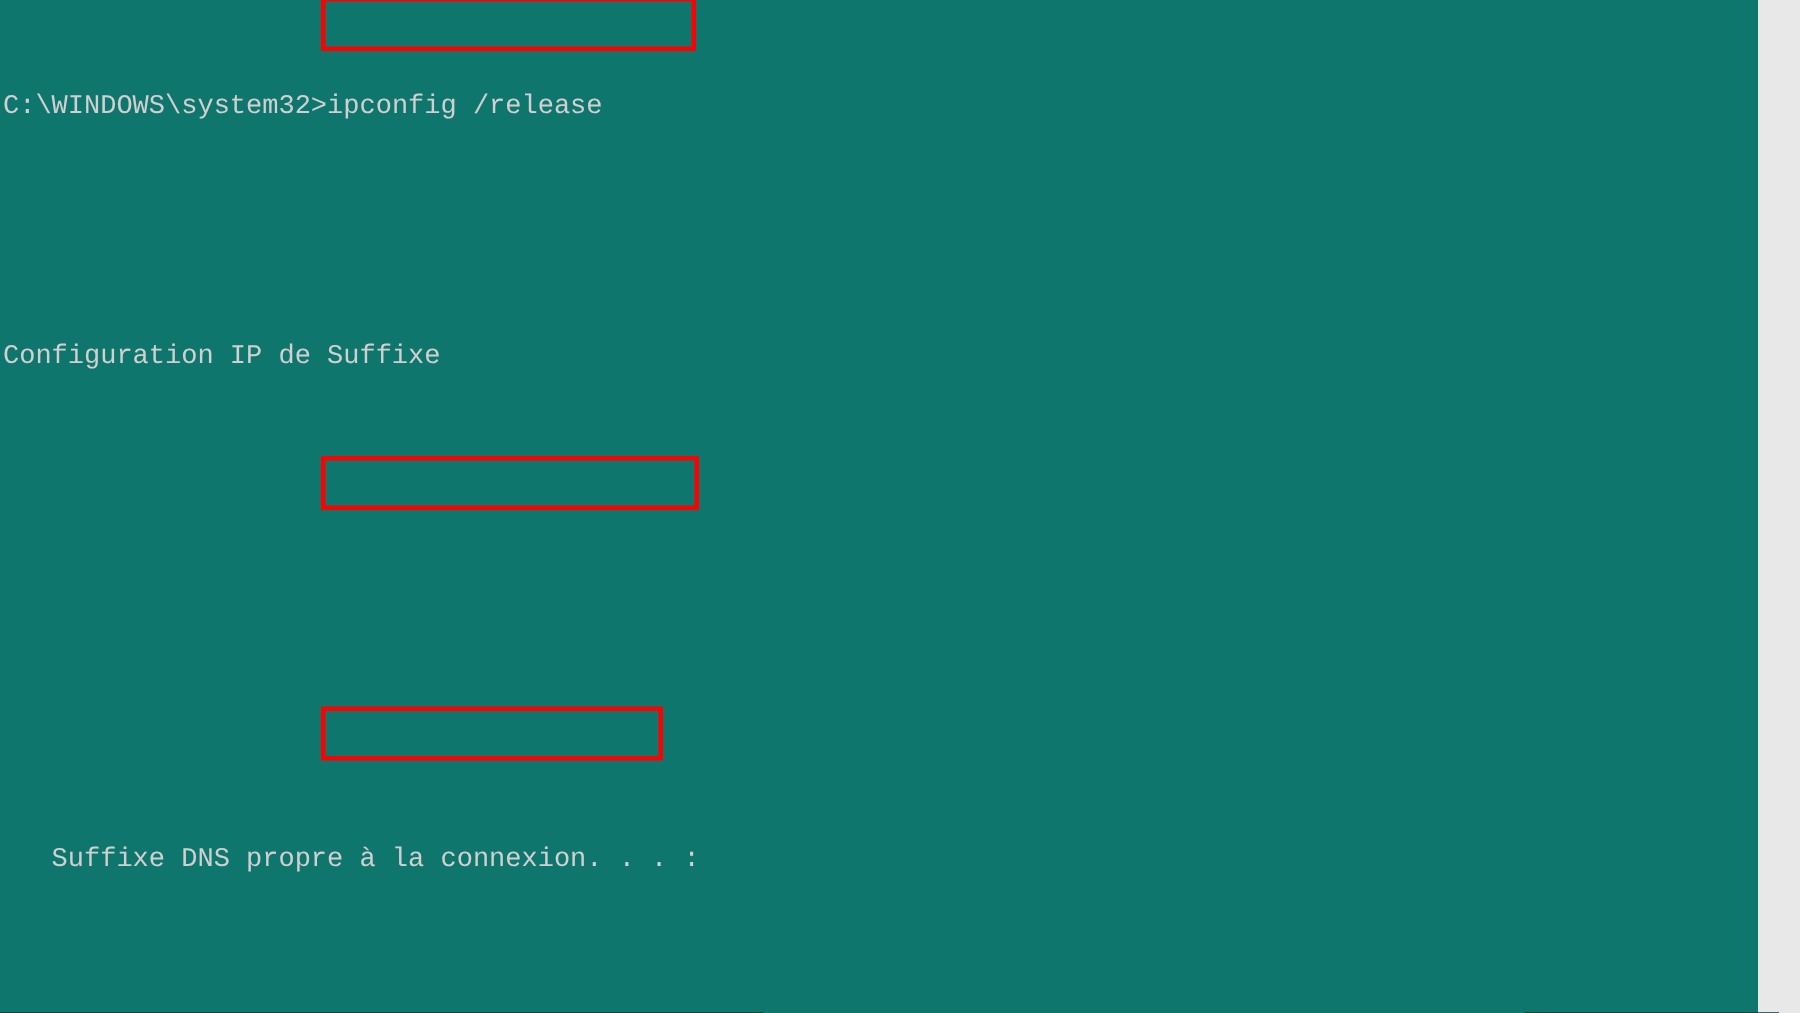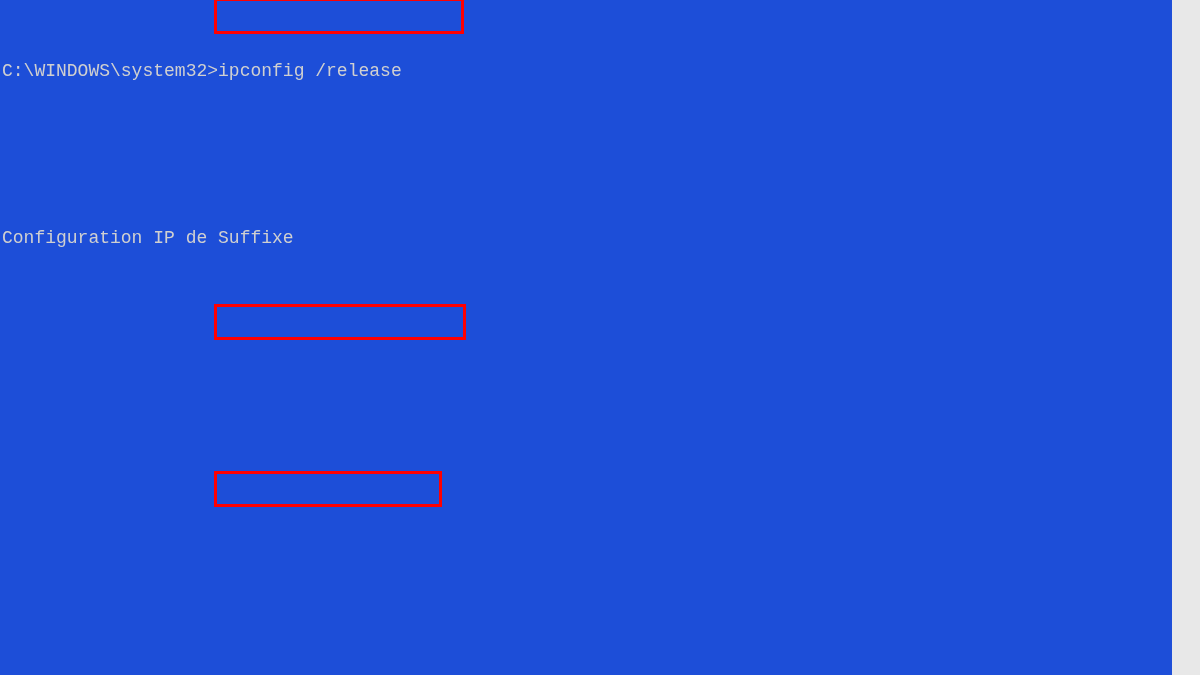--- a/index.html
+++ b/index.html
@@ -11,21 +11,21 @@
       background: #000;
       font-family: 'Consolas', 'Courier New', monospace;
       font-size: 18px;
       color: #d0d0d0;
       width: 1200px;
       height: 675px;
       position: relative;
       overflow: hidden;
     }
     .terminal {
-      background: #1d4ed8;
+      background: #0f766e;
       width: 1172px;
       height: 675px;
       padding: 2px 0 0 2px;
       line-height: 1.55;
       white-space: pre;
       position: relative;
     }
     .line {
       display: block;
     }
@@ -55,20 +55,21 @@
 </head>
 <body>
 
 <div class="terminal">
   <div class="line prompt-line"><span>C:\WINDOWS\system32&gt;</span><span>ipconfig /release</span></div>
   <div class="line"> </div>
   <div class="line">Configuration IP de Suffixe</div>
   <div class="line"> </div>
   <div class="line"> </div>
   <div class="line"> </div>
+  <div class="line">   Suffixe DNS propre à la connexion. . . :</div>
   
   
   
   
   
   
   
   
   
   

